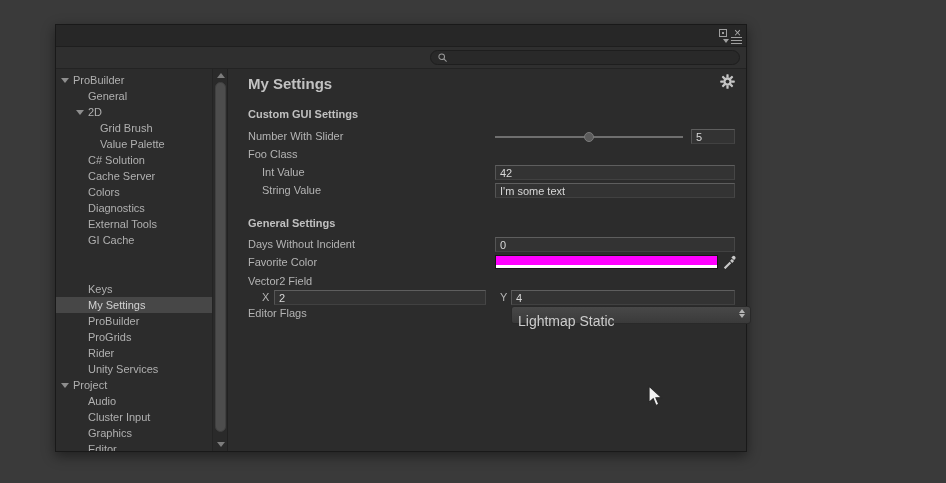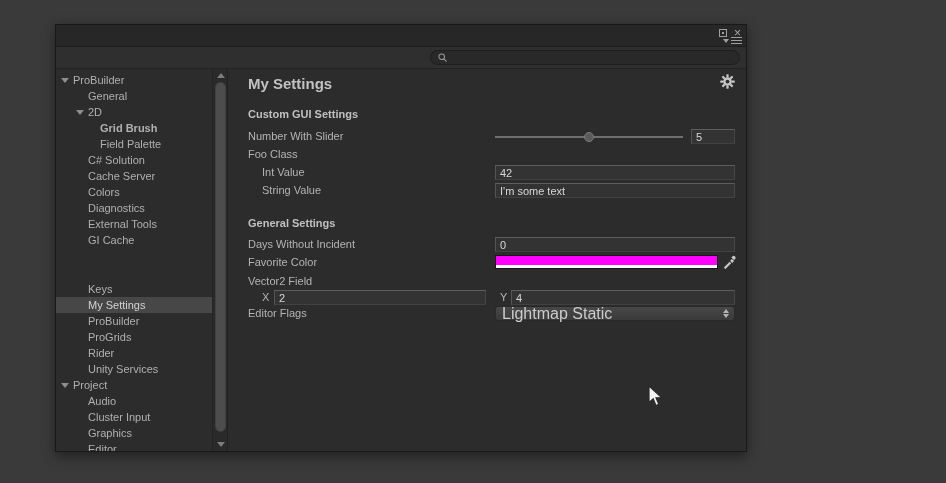--- a/index.html
+++ b/index.html
@@ -56,22 +56,22 @@
          border-color:#5e5e5e #464646 #414141 #555555;color:#d8d8d8;font-size:11px;padding:0 4px;outline:none;}
   .f-main{left:266px;width:240px;}
   .slider-track{position:absolute;left:266px;top:7px;width:188px;height:2px;background:#6f6f6f;}
   .slider-thumb{position:absolute;top:-4px;width:10px;height:10px;border-radius:50%;background:#5b5b5b;border:1px solid #7c7c7c;}
   .swatch{position:absolute;left:266px;top:0;width:223px;height:14px;border:1px solid #161616;background:#000;
           display:flex;flex-direction:column;cursor:pointer;}
   .swatch-color{flex:1;}
   .swatch-alpha{height:3px;background:#ffffff;}
   .dropper{position:absolute;left:493px;top:-1px;cursor:pointer;}
   .xy-label{position:absolute;font-size:11px;line-height:15px;color:#b4b4b4;}
-  .popup{position:absolute;left:266px;width:240px;height:15px;border-radius:3px;border:1px solid #292929;
-         background:linear-gradient(#484848,#3a3a3a);color:#cccccc;font-size:16px;line-height:13px;padding:0 6px;cursor:pointer;}
+  .popup{position:absolute;left:282px;width:240px;height:15px;border-radius:3px;border:1px solid #292929;
+         background:linear-gradient(#484848,#3a3a3a);color:#cccccc;font-size:14px;line-height:13px;padding:8px 6px;cursor:pointer;}
   .popup-arrows{position:absolute;right:5px;top:2px;display:flex;flex-direction:column;gap:1px;}
   .pa{width:0;height:0;border-left:3px solid transparent;border-right:3px solid transparent;}
   .pa.up{border-bottom:4px solid #b5b5b5;}
   .pa.down{border-top:4px solid #b5b5b5;}
   .cursor{position:absolute;left:648px;top:385px;pointer-events:none;}
 </style>
 </head>
 <body>
 
 <div class="stage">
@@ -96,22 +96,22 @@
         </svg>
         <input value="" style="">
       </div>
     </div>
 
     <div class="content">
       <div class="sidebar">
           <div class="tree-row" style="padding-left: 17px;"><span class="tri" style="left: 5px;"></span><span>ProBuilder</span></div>
           <div class="tree-row" style="padding-left: 32px;"><span>General</span></div>
           <div class="tree-row" style="padding-left: 32px;"><span class="tri" style="left: 20px;"></span><span>2D</span></div>
-          <div class="tree-row" style="padding-left: 44px; font-weight: bold;"><span>Grid Brush</span></div>
-          <div class="tree-row" style="padding-left: 44px;"><span>Field Palette</span></div>
+          <div class="tree-row" style="padding-left: 44px;"><span>Grid Brush</span></div>
+          <div class="tree-row" style="padding-left: 44px;"><span>Value Palette</span></div>
           <div class="tree-row" style="padding-left: 32px;"><span>C# Solution</span></div>
           <div class="tree-row" style="padding-left: 32px;"><span>Cache Server</span></div>
           <div class="tree-row" style="padding-left: 32px;"><span>Colors</span></div>
           <div class="tree-row" style="padding-left: 32px;"><span>Diagnostics</span></div>
           <div class="tree-row" style="padding-left: 32px;"><span>External Tools</span></div>
           <div class="tree-row" style="padding-left: 32px;"><span>GI Cache</span></div>
           <div class="tree-row" style="padding-left: 32px; margin-top: 33px;"><span>Keys</span></div>
           <div class="tree-row selected" style="padding-left: 32px;"><span>My Settings</span></div>
           <div class="tree-row" style="padding-left: 32px;"><span>ProBuilder</span></div>
           <div class="tree-row" style="padding-left: 32px;"><span>ProGrids</span></div>

